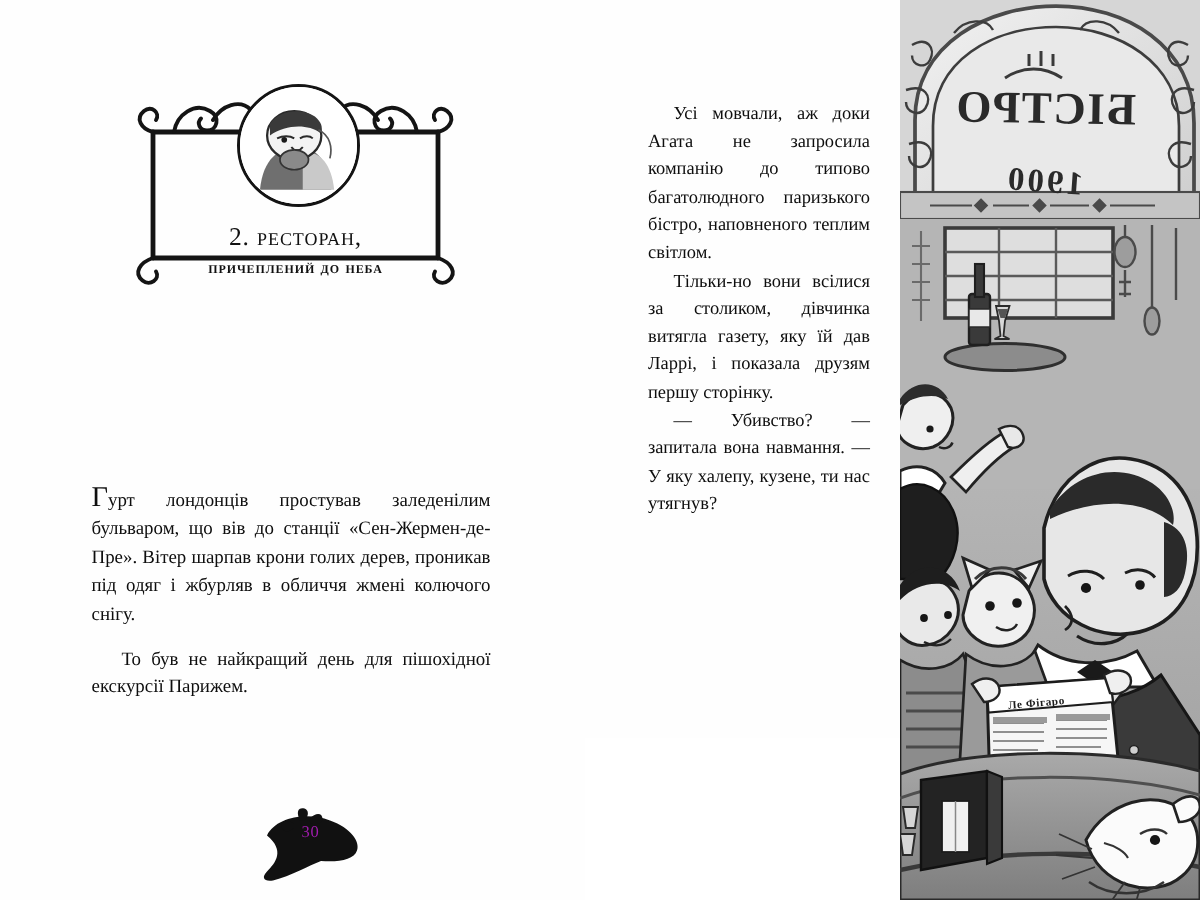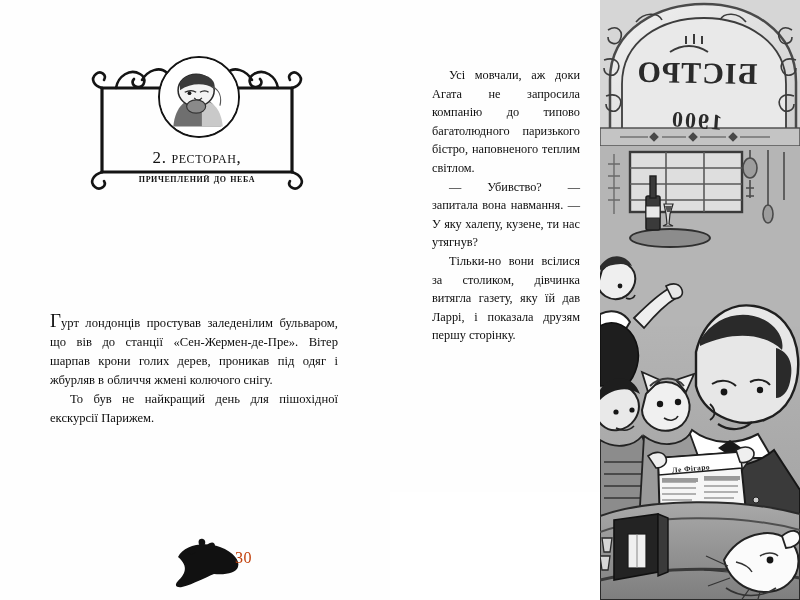--- a/index.html
+++ b/index.html
@@ -73,41 +73,41 @@
   .body-text {
     position: absolute;
     left: 50px; top: 312px;
     width: 288px;
     font-size: 12.6px;
     line-height: 18.9px;
     text-align: justify;
     color: #0e0e0e;
     hyphens: manual;
   }
-  .body-text p { text-indent: 20px; margin: 0; }
+  .body-text p { text-indent: 20px; margin: 11px; }
   .body-text p.first { text-indent: 0; }
   .body-text p.first::first-letter {
     font-size: 19px;
     line-height: 0.9;
     font-weight: 400;
   }
 
   .folio {
     position: absolute;
     left: 160px; top: 537px;
     width: 92px; height: 52px;
   }
   .folio svg { display: block; width: 100%; height: 100%; }
   .folio .num {
     position: absolute;
     left: 0; top: 12px;
     width: 92px;
-    text-align: right;
-    font-size: 16px;
-    color: #c2410c;
+    text-align: center;
+    font-size: 11px;
+    color: #a21caf;
     letter-spacing: 0.5px;
     z-index: 2;
     padding-left: 2px;
   }
 
   
   .page-right {
     position: relative;
     width: 410px; height: 492px;
     background: #fefefe;
@@ -246,22 +246,22 @@
         <text x="48" y="26" text-anchor="middle" font-family="Liberation Serif, serif" font-size="13" fill="#ffffff">&nbsp;</text>
       </svg>
       <div class="num">30</div>
     </div>
   </div>
 
   <div class="page-right">
 
     <div class="rcolumn">
       <p>Усі мовчали, аж доки Агата не запросила компанію до типово багатолюдного паризького бістро, наповненого теплим світлом.</p>
+      <p>Тільки-но вони всілися за столиком, дівчинка витягла газету, яку їй дав Ларрі, і показала друзям першу сторінку.</p>
       <p>— Убивство? — запитала вона навмання. — У яку халепу, кузене, ти нас утягнув?</p>
-      <p>Тільки-но вони всілися за столиком, дівчинка витягла газету, яку їй дав Ларрі, і показала друзям першу сторінку.</p>
     </div>
 
     <div class="illustration">
       <svg viewBox="0 0 200 600" xmlns="http://www.w3.org/2000/svg">
         <defs>
           <linearGradient id="wallG" x1="0" y1="0" x2="0" y2="1">
             <stop offset="0%" stop-color="#cfcfcf"></stop>
             <stop offset="55%" stop-color="#b4b4b4"></stop>
             <stop offset="100%" stop-color="#9d9d9d"></stop>
           </linearGradient>

